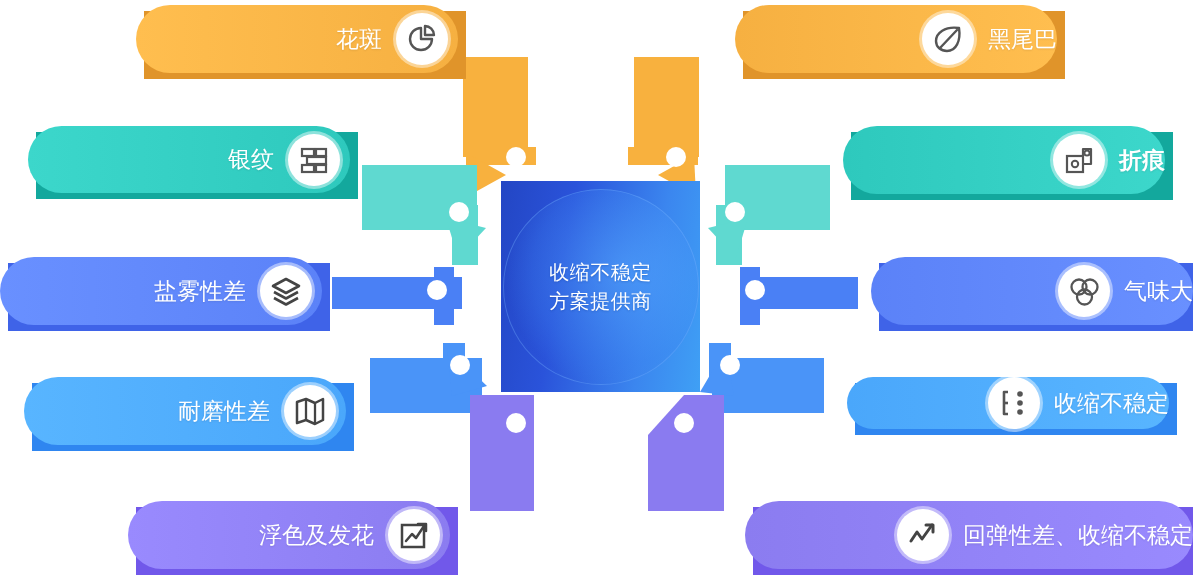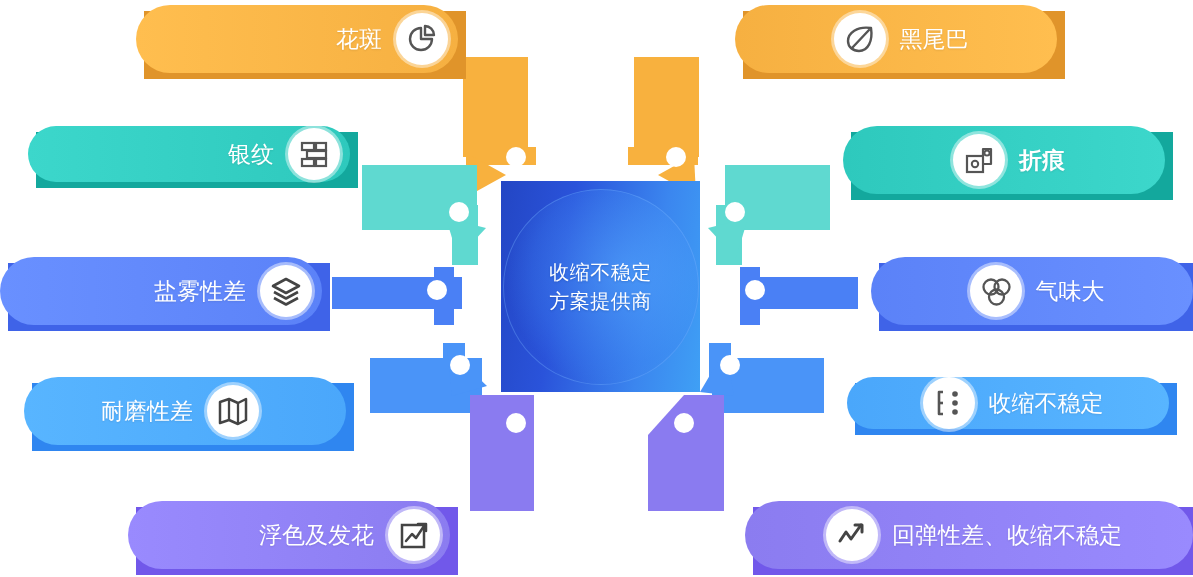--- a/index.html
+++ b/index.html
@@ -63,21 +63,21 @@
     background:#ffffff;
     display:flex;align-items:center;justify-content:center;
     flex:0 0 auto;
     box-shadow:0 0 0 3px rgba(255,255,255,.45);
   }
   .badge svg{display:block;}
 
   
   .pill.r .body{justify-content:flex-end;padding-right:10px;gap:14px;}
   
-  .pill.l .body{justify-content:center;padding-left:10px;gap:14px;}
+  .pill.l .body{justify-content:flex-end;padding-left:10px;gap:14px;}
 </style>
 </head>
 <body>
 
 <div id="stage">
 
   <svg id="connectors" viewBox="0 0 1193 577">
 
     <g>
       <rect x="463" y="57" width="65" height="100" fill="#f8b13e"></rect>
@@ -155,21 +155,21 @@
       <div class="shadowbox" style="background: rgb(224, 148, 42);"></div>
       <div class="body" style="background: linear-gradient(90deg, rgb(255, 190, 79) 0%, rgb(246, 176, 65) 100%);">
         <span class="label" style="color: rgb(255, 255, 255);">花斑</span>
         <div class="badge">
           <svg width="30" height="30" viewBox="0 0 30 30">
             <use href="#ic-pie-chart-icon"></use>
           </svg>
         </div>
       </div>
     </div>
-    <div class="pill r" style="left: 28px; top: 126px; width: 322px; height: 56px;">
+    <div class="pill r" style="left: 28px; top: 126px; width: 322px; height: 67px;">
       <div class="shadowbox" style="background: rgb(19, 168, 157);"></div>
       <div class="body" style="background: linear-gradient(90deg, rgb(60, 215, 203) 0%, rgb(46, 201, 189) 100%);">
         <span class="label" style="color: rgb(255, 255, 255);">银纹</span>
         <div class="badge">
           <svg width="30" height="30" viewBox="0 0 30 30">
             <use href="#ic-brick-wall-icon"></use>
           </svg>
         </div>
       </div>
     </div>
@@ -179,21 +179,21 @@
         <span class="label" style="color: rgb(255, 255, 255);">盐雾性差</span>
         <div class="badge">
           <svg width="30" height="30" viewBox="0 0 30 30">
             <use href="#ic-layers-icon"></use>
           </svg>
         </div>
       </div>
     </div>
     <div class="pill r" style="left: 24px; top: 377px; width: 322px; height: 68px;">
       <div class="shadowbox" style="background: rgb(47, 134, 240);"></div>
-      <div class="body" style="background: linear-gradient(90deg, rgb(88, 181, 255) 0%, rgb(74, 167, 251) 100%); justify-content: center;">
+      <div class="body" style="background: linear-gradient(90deg, rgb(88, 181, 255) 0%, rgb(74, 167, 251) 100%);">
         <span class="label" style="color: rgb(255, 255, 255);">耐磨性差</span>
         <div class="badge">
           <svg width="30" height="30" viewBox="0 0 30 30">
             <use href="#ic-map-icon"></use>
           </svg>
         </div>
       </div>
     </div>
     <div class="pill r" style="left: 128px; top: 501px; width: 322px; height: 68px;">
       <div class="shadowbox" style="background: rgb(113, 88, 234);"></div>

